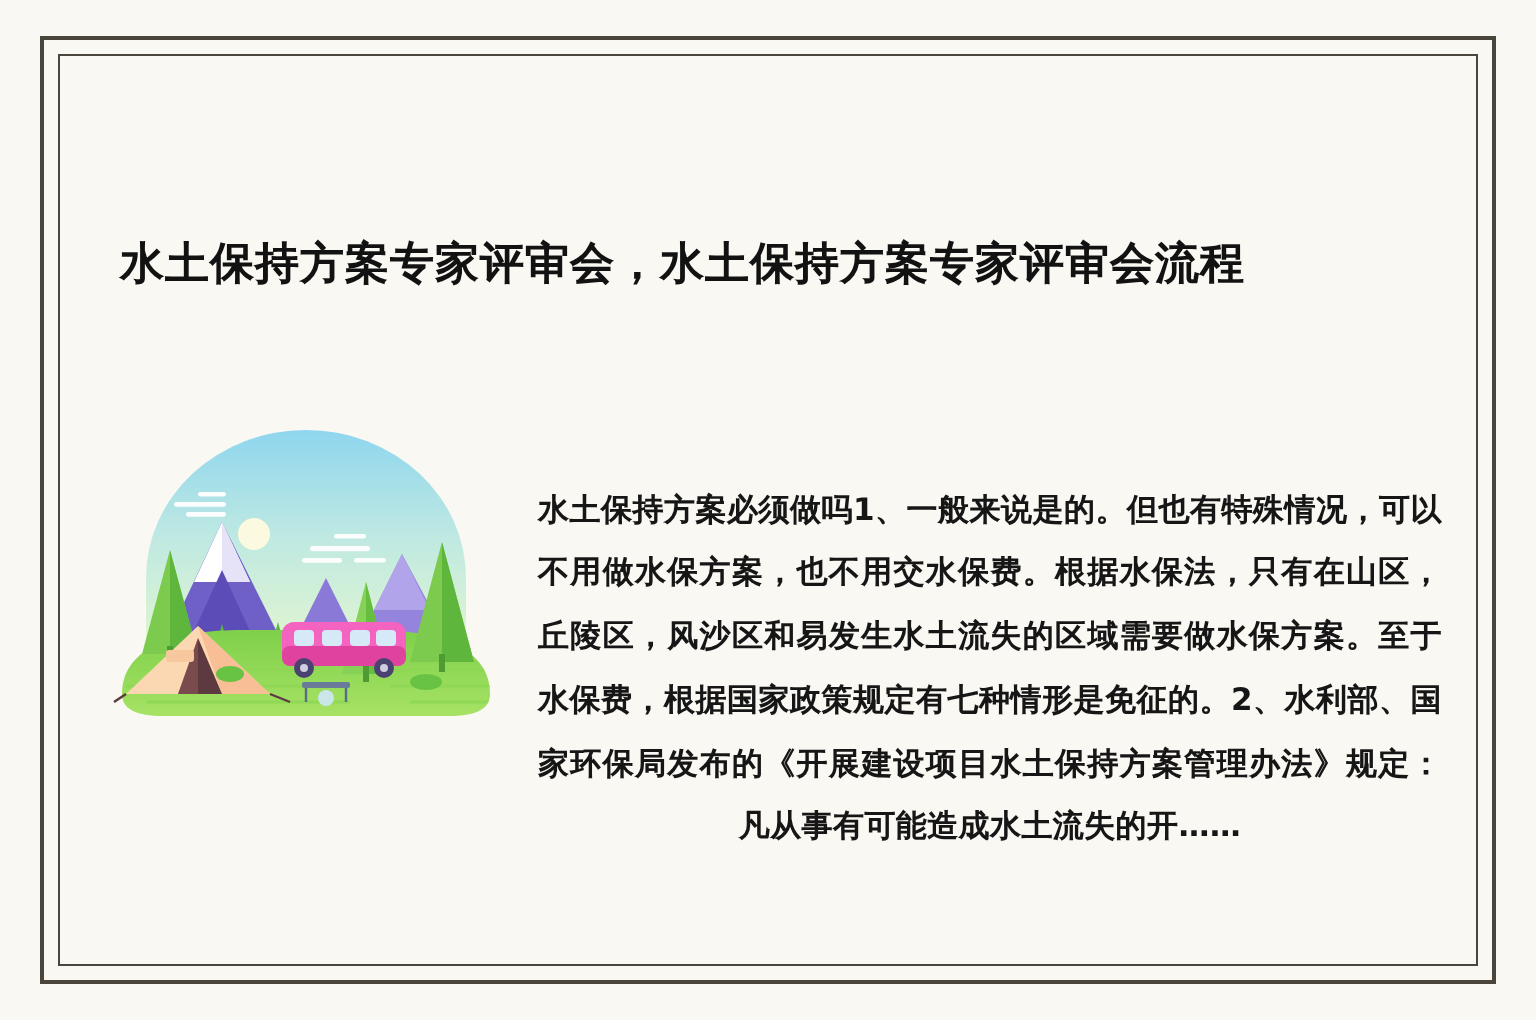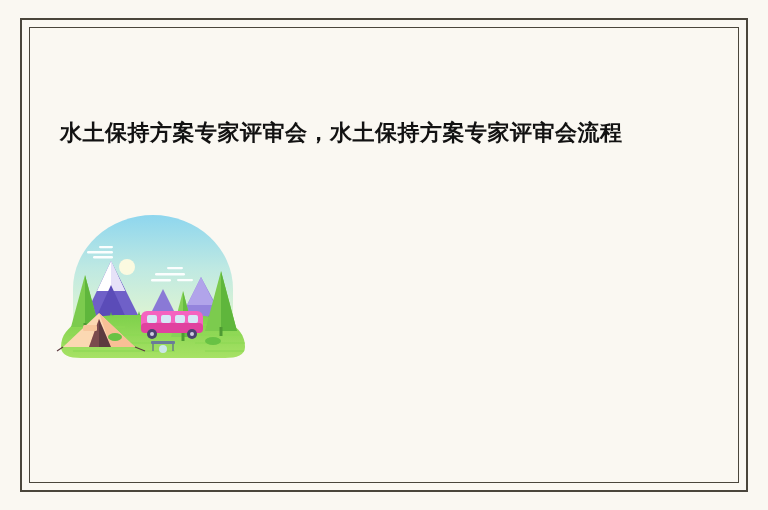--- a/index.html
+++ b/index.html
@@ -228,14 +228,15 @@
         <circle cx="108" cy="134" r="4" fill="#cfe7f7" opacity="0.9"></circle>
       </g>
 
       <g fill="#68c244">
         <ellipse cx="60" cy="122" rx="7" ry="4"></ellipse>
         <ellipse cx="158" cy="126" rx="8" ry="4"></ellipse>
       </g>
     </svg>
   </figure>
 
+  <p id="article-body"> 水土保持方案必须做吗1、一般来说是的。但也有特殊情况，可以不用做水保方案，也不用交水保费。根据水保法，只有在山区，丘陵区，风沙区和易发生水土流失的区域需要做水保方案。至于水保费，根据国家政策规定有七种情形是免征的。2、水利部、国家环保局发布的《开展建设项目水土保持方案管理办法》规定：凡从事有可能造成水土流失的开……</p>
 
 </div>
 
 </body></html>

